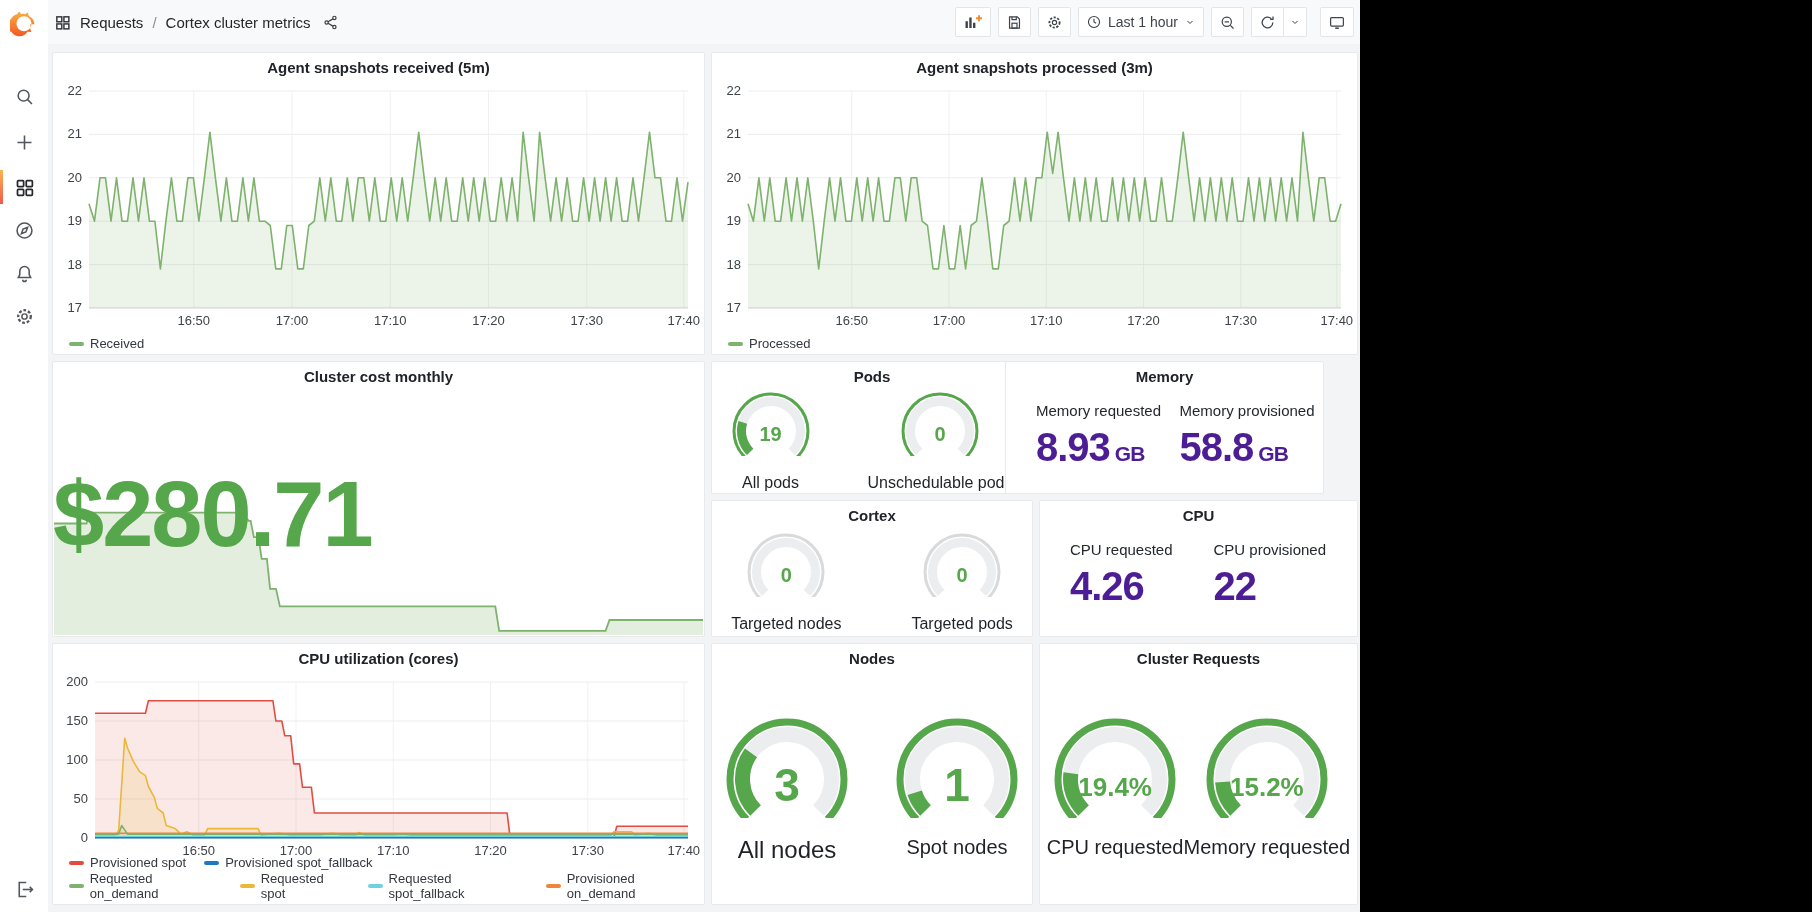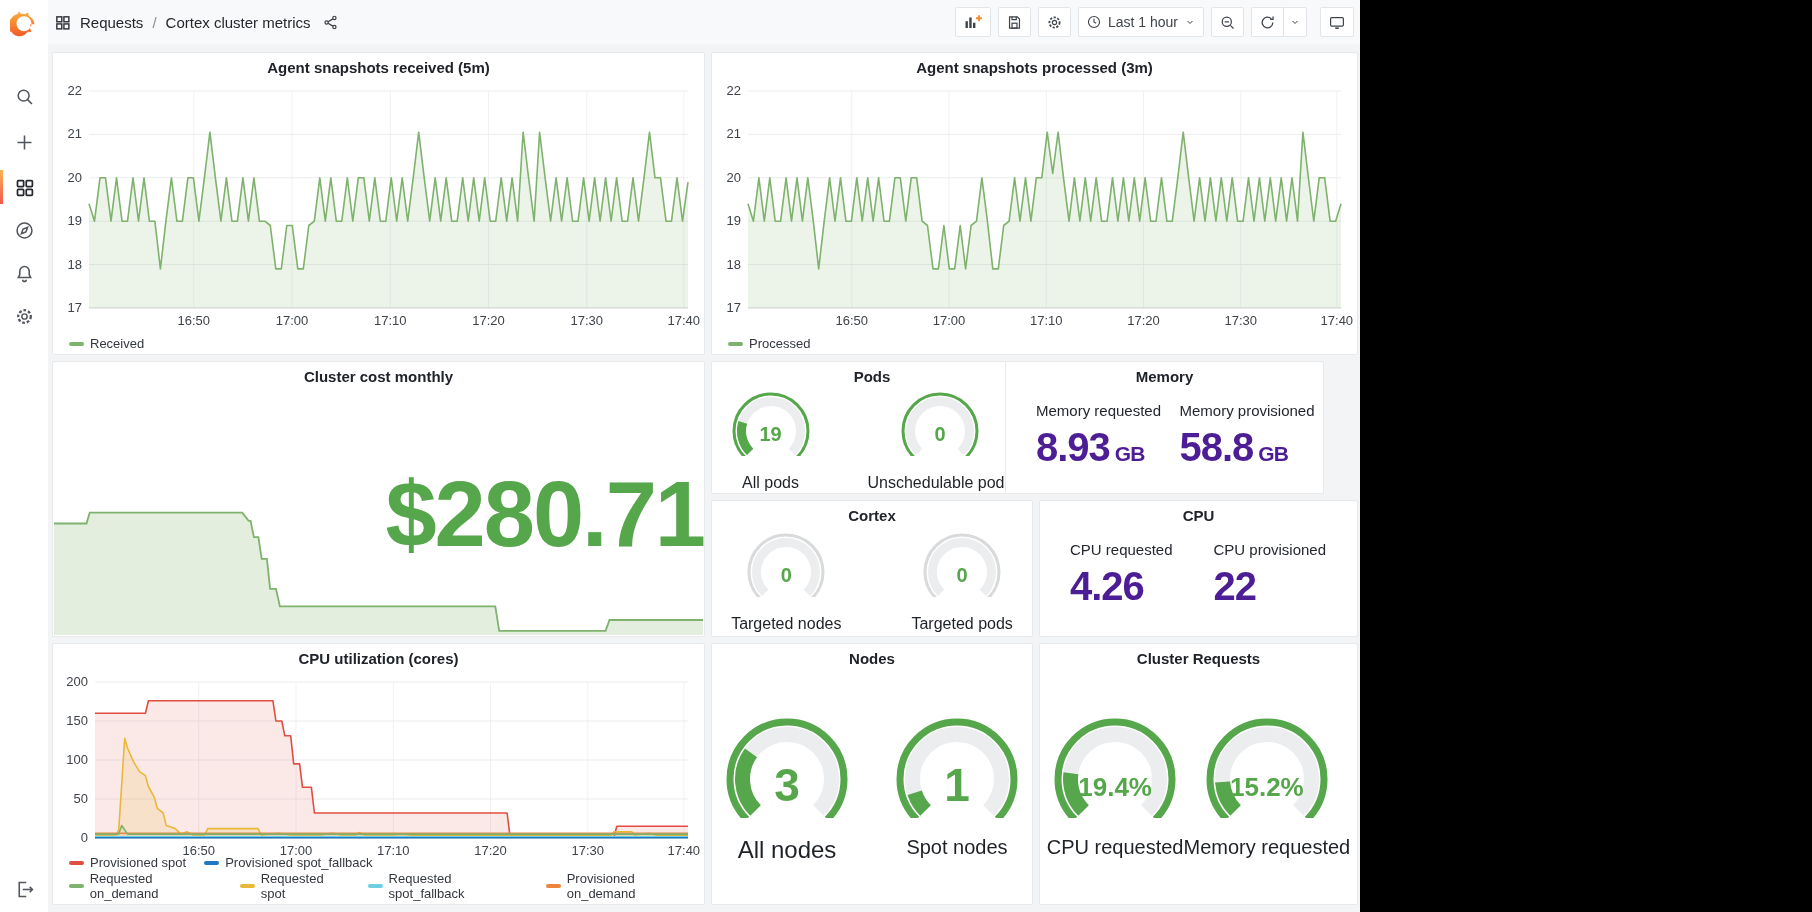--- a/index.html
+++ b/index.html
@@ -36,21 +36,21 @@
   .ptitle{height:28px;display:flex;align-items:center;justify-content:center;
     font-size:15px;font-weight:700;color:#20242a;cursor:pointer;}
   .chart{position:absolute;left:4px;right:4px;top:30px;}
   .legend{position:absolute;left:16px;bottom:3px;display:flex;flex-direction:column;gap:1px;}
   .lrow{display:flex;gap:18px;}
   .litem{display:flex;align-items:center;gap:6px;font-size:13px;color:#34383e;cursor:pointer;}
   .lswatch{width:15px;height:4px;border-radius:2px;display:inline-block;}
   svg text{font-family:"Liberation Sans",sans-serif;}
 
   
-  .cost-value{position:absolute;left:0;right:0;top:100px;text-align:right;
+  .cost-value{position:absolute;left:0;right:0;top:100px;text-align:left;
     font-size:92px;font-weight:700;color:#56A64B;letter-spacing:-2px;}
   .spark{position:absolute;left:1px;right:1px;bottom:1px;top:1px;}
 
   
   .stats{display:flex;padding:12px 0 0 30px;}
   .stat{width:50%;}
   .slabel{font-size:15px;color:#24282e;margin-bottom:6px;}
   .sval{font-size:40px;font-weight:700;color:#4c1d95;letter-spacing:-1px;}
   .sunit{font-size:21px;margin-left:5px;}
 

